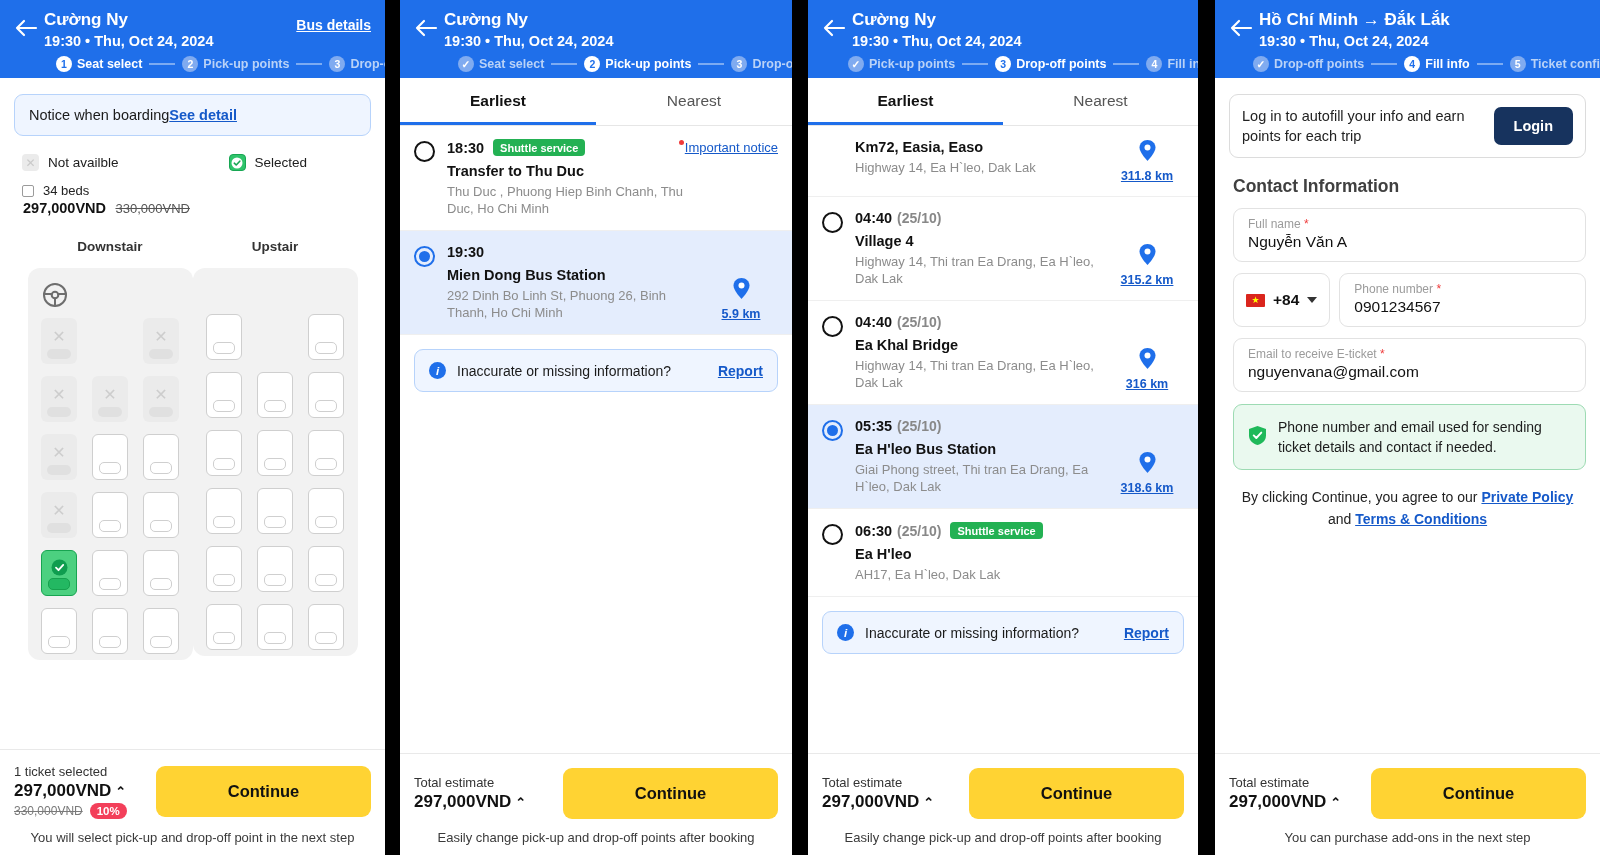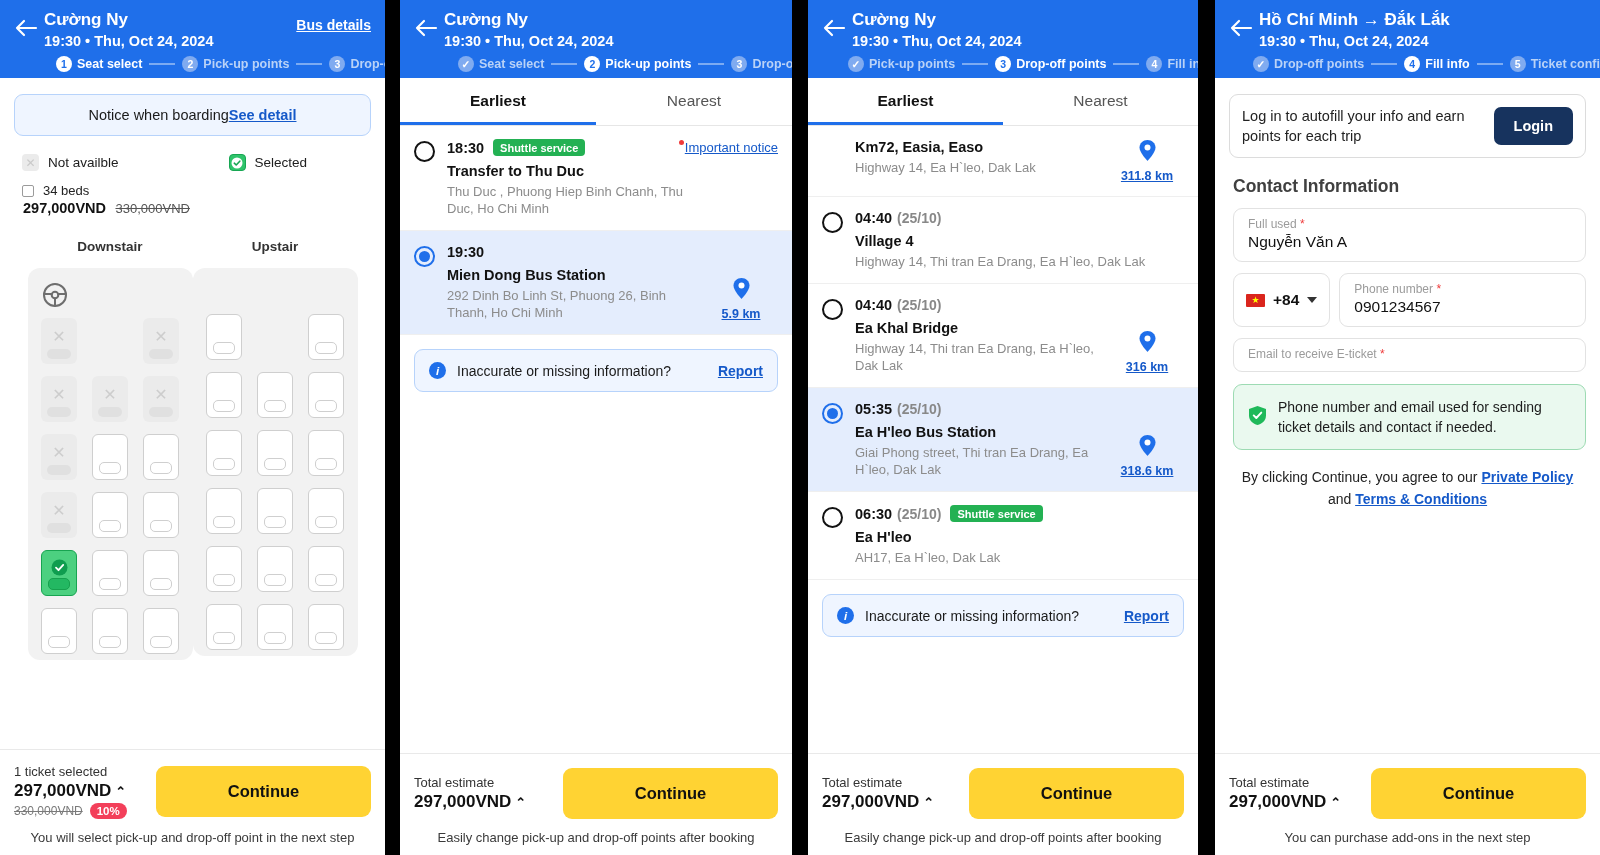--- a/index.html
+++ b/index.html
@@ -28,21 +28,21 @@
                font-size:10.5px; font-weight:bold; display:flex; align-items:center; justify-content:center; }
   .step.done .num { background:#80abf0; color:#fff; }
   .step.todo .num { background:#80abf0; color:#fff; }
   .step.done .lbl, .step.todo .lbl { color:#b9d2f7; }
   .step.cur .lbl { color:#fff; }
   .dash { width:26px; height:2px; background:#7cabf2; flex:0 0 26px; }
 
   
   .body { position:relative; }
   .notice { margin:16px 14px 0 14px; border:1px solid #b7d3fb; background:#eff5ff; border-radius:9px;
-            padding:12px 14px; display:flex; align-items:center; justify-content:center; }
+            padding:12px 14px; display:flex; align-items:center; justify-content:flex-start; }
   .notice-txt { font-size:14.5px; color:#1a1a1a; }
   .notice-link { font-size:14.5px; font-weight:bold; color:#1559c9; text-decoration:underline; cursor:pointer; }
 
   .legend { display:flex; padding:18px 22px 0 22px; font-size:13.5px; color:#202020; }
   .legend > div { display:flex; align-items:center; gap:9px; }
   .legend .sp { width:110px; }
   .lg-box { width:17px; height:17px; border-radius:4px; }
   .lg-na { background:#ebebeb; color:#c9c9c9; display:flex; align-items:center; justify-content:center; font-size:12px; }
   .lg-sel { background:#2fc46b; border:1px solid #17a653; display:flex; align-items:center; justify-content:center; }
 
@@ -464,20 +464,27 @@
         <div class="stop">
           <div class="radio"></div>
           <div class="stop-main">
             <div class="stop-top">
               <span class="stop-time">04:40</span>
               <span class="stop-date">(25/10)</span>
             </div>
             <div class="stop-name">Village 4</div>
             <div class="stop-addr">Highway 14, Thi tran Ea Drang, Ea H`leo, Dak Lak</div>
           </div>
+          <div class="stop-right">
+            <span><svg width="19" height="23" viewBox="0 0 19 23">
+                <path d="M9.5 1 C5 1 1.5 4.4 1.5 8.6 C1.5 14 9.5 22 9.5 22 C9.5 22 17.5 14 17.5 8.6 C17.5 4.4 14 1 9.5 1 Z" fill="#1f6fea"></path>
+                <circle cx="9.5" cy="8.4" r="3" fill="#fff"></circle>
+              </svg></span>
+            <span class="km">315.2 km</span>
+          </div>
         </div>
         <div class="stop">
           <div class="radio"></div>
           <div class="stop-main">
             <div class="stop-top">
               <span class="stop-time">04:40</span>
               <span class="stop-date">(25/10)</span>
             </div>
             <div class="stop-name">Ea Khal Bridge</div>
             <div class="stop-addr">Highway 14, Thi tran Ea Drang, Ea H`leo, Dak Lak</div>
@@ -582,21 +589,21 @@
 
     <div class="login-box">
       <span class="login-txt">Log in to autofill your info and earn points for each trip</span>
       <span class="login-btn">Login</span>
     </div>
 
     <div class="sec-title">Contact Information</div>
 
     <div class="field">
       <div class="f-label">
-        <span>Full used</span>
+        <span>Full name</span>
         <span class="req">*</span>
       </div>
       <div class="f-val">Nguyễn Văn A</div>
     </div>
 
     <div class="row2">
       <div class="cc">
         <span class="flag">★</span>
         <span class="cc-txt">+84</span>
         <span class="caret"></span>
@@ -608,20 +615,21 @@
         </div>
         <div class="f-val">0901234567</div>
       </div>
     </div>
 
     <div class="field">
       <div class="f-label">
         <span>Email to receive E-ticket</span>
         <span class="req">*</span>
       </div>
+      <div class="f-val">nguyenvana@gmail.com</div>
     </div>
 
     <div class="okbox">
       <span class="ok-ico">
         <svg width="19" height="21" viewBox="0 0 19 21">
             <path d="M9.5 1 L18 4 V10.5 C18 15.5 14 19 9.5 20 C5 19 1 15.5 1 10.5 V4 Z" fill="#1fb95a"></path>
             <path d="M5.7 10.4 L8.3 13 L13.3 7.6" stroke="#fff" stroke-width="1.9" fill="none" stroke-linecap="round" stroke-linejoin="round"></path>
           </svg>
       </span>
       <span class="ok-txt">Phone number and email used for sending ticket details and contact if needed.</span>

